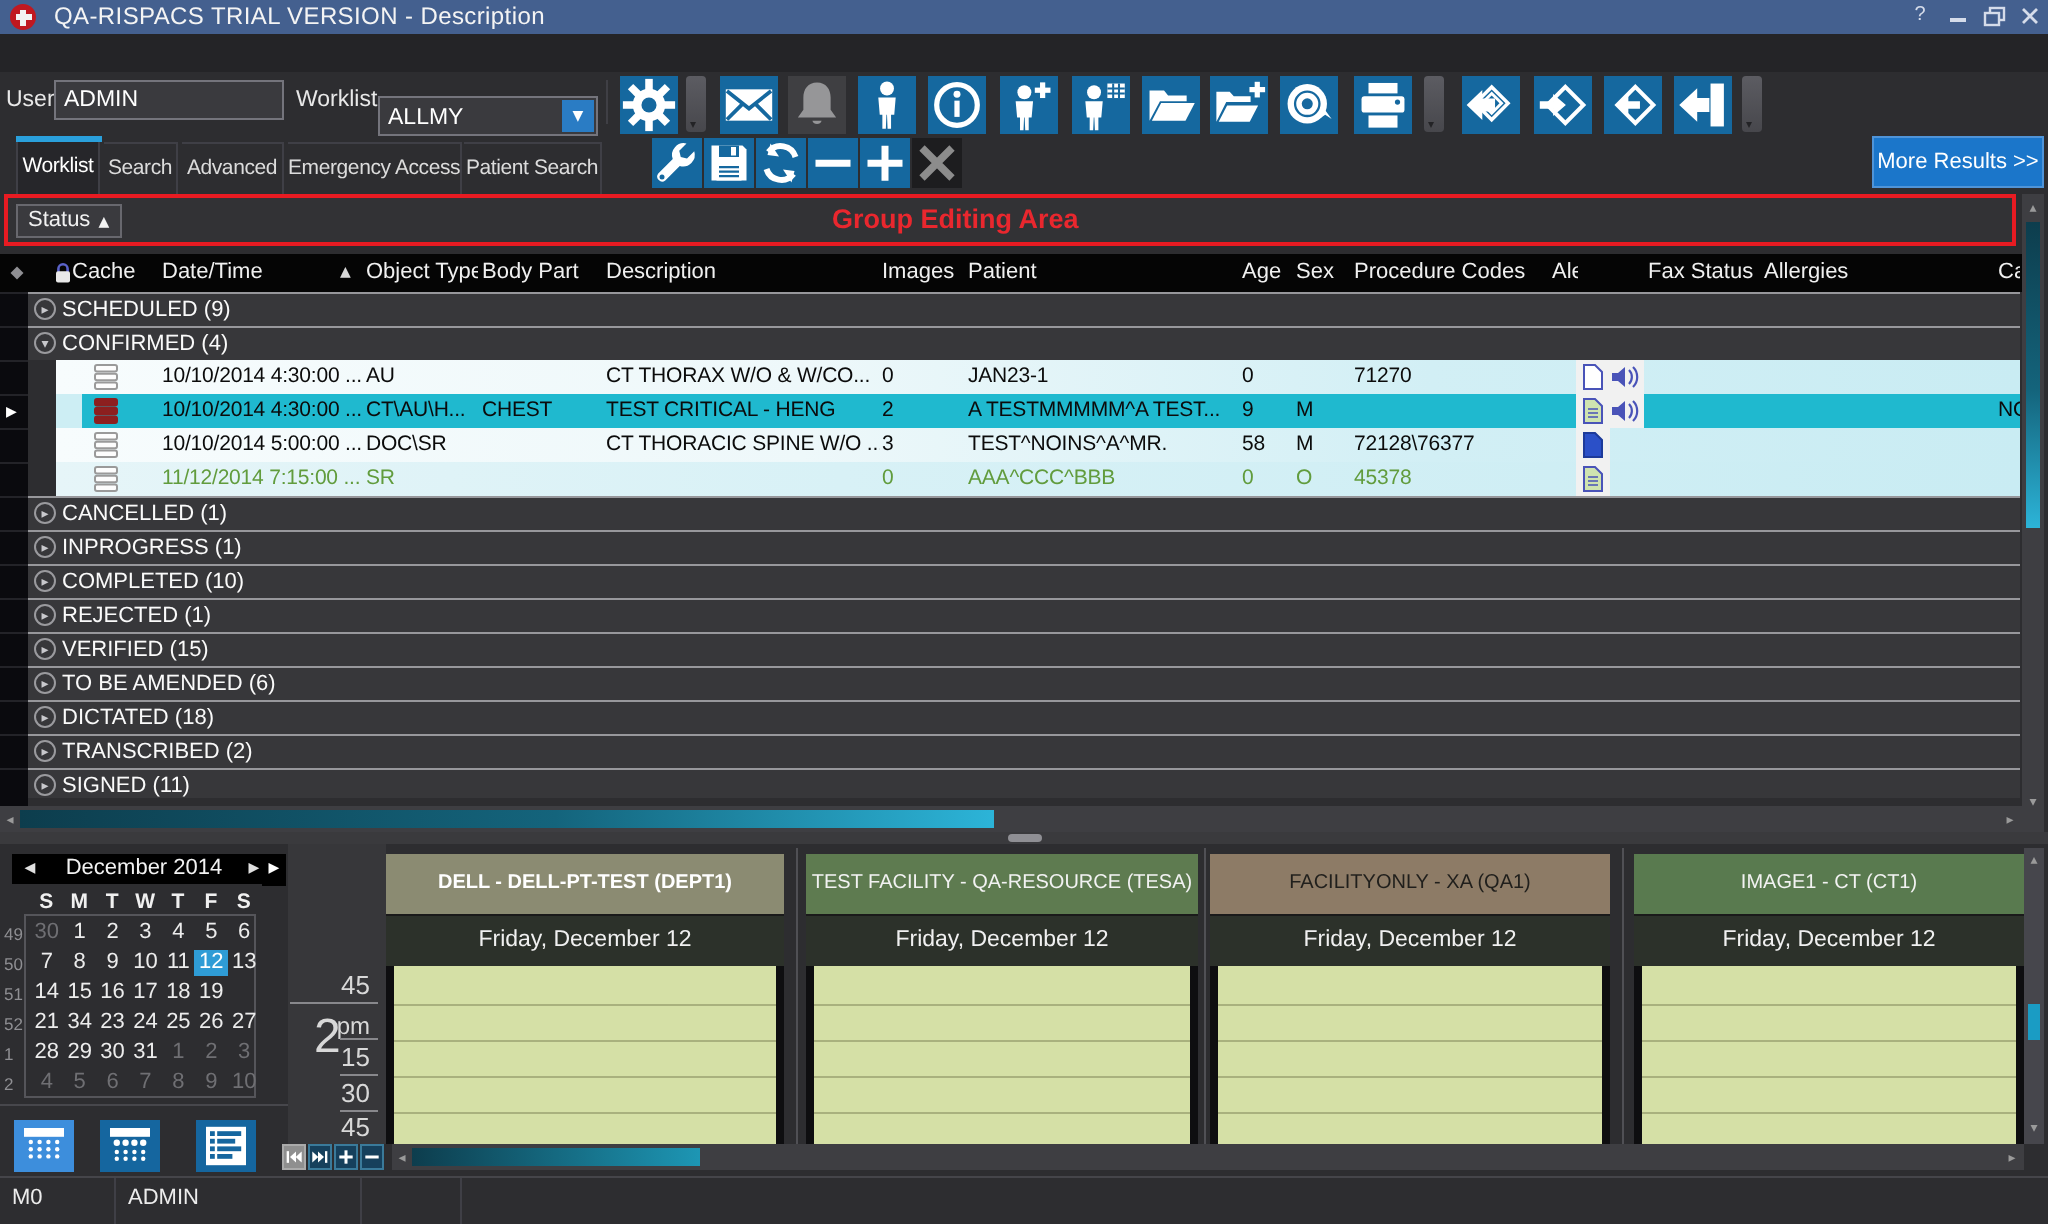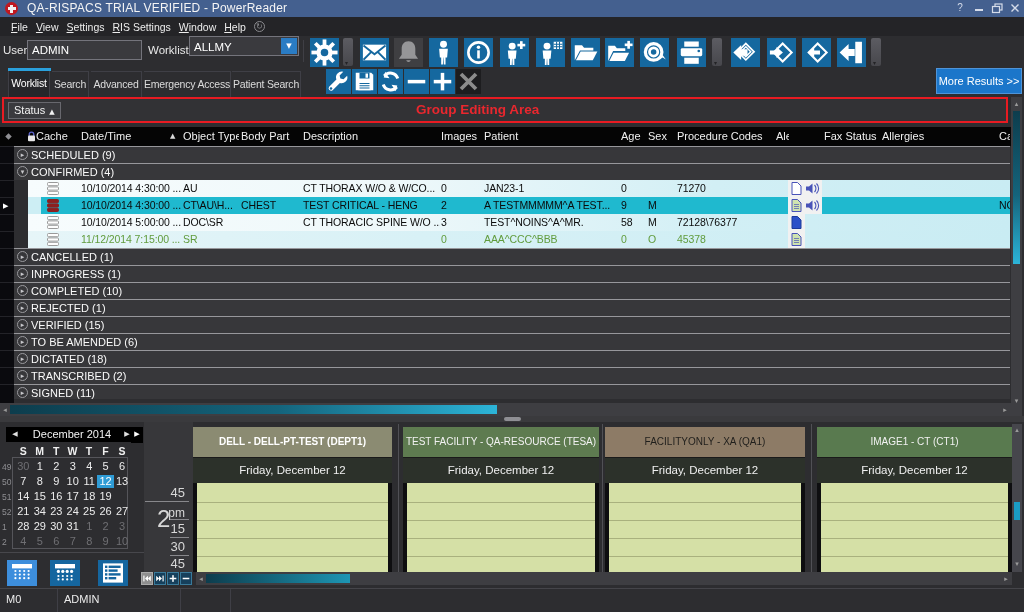--- a/index.html
+++ b/index.html
@@ -123,21 +123,21 @@
   .status-text { position:absolute; top:4px; font-size:11px; color:#ececec; }
   .status-sep { position:absolute; top:0; width:1px; height:24px; background:#3f3f46; }
 </style>
 </head>
 <body>
 
 <div id="app">
 
   <div id="titlebar" class="abs">
     <div id="app-icon" class="abs"></div>
-    <div id="title-text" class="abs">QA-RISPACS TRIAL VERIFIED - PowerReader</div>
+    <div id="title-text" class="abs">QA-RISPACS TRIAL VERSION - Description</div>
     <div class="wbtn abs" style="left:951px;">?</div>
     <div class="wbtn abs" style="left:970px;">
       <svg width="18" height="16">
           <rect x="5" y="9" width="8" height="2" fill="#d5dcea"></rect>
         </svg>
     </div>
     <div class="wbtn abs" style="left:988px;">
       <svg width="18" height="16">
           <rect x="7" y="4" width="7" height="6" fill="none" stroke="#d5dcea" stroke-width="1.2"></rect>
           <rect x="4.5" y="6.5" width="7" height="6" fill="#44608f" stroke="#d5dcea" stroke-width="1.2"></rect>
@@ -145,28 +145,27 @@
     </div>
     <div class="wbtn abs" style="left:1006px;">
       <svg width="18" height="16">
           <path d="M5.5 4.5 L12.5 11.5 M12.5 4.5 L5.5 11.5" stroke="#d5dcea" stroke-width="1.4"></path>
         </svg>
     </div>
   </div>
 
   <div id="menubar" class="abs">
     <div id="menugrip" class="abs"></div>
-    <div id="menu-items"><span class="menu-item"><u>F</u>ile</span><span class="menu-item"><u>V</u>iew</span><span class="menu-item"><u>S</u>ettings</span><span class="menu-item"><u>R</u>IS Settings</span><span class="menu-item"><u>W</u>indow</span><span class="menu-item"><u>H</u>elp</span><span id="help-menu-icon">↻</span></div>
   </div>
 
   <div id="toolrow" class="abs">
     <div class="field-label abs" style="left:3px; top:4px;">User</div>
     <input class="tb-input abs" style="left: 27px; top: 4px; width: 115px; height: 20px;" value="ADMIN">
     <div class="field-label abs" style="left:148px; top:4px;">Worklist</div>
-    <div id="worklist-combo" class="abs" style="left:189px; top:0; width:110px; height:20px;padding-left:13px;">
+    <div id="worklist-combo" class="abs" style="left:189px; top:12px; width:110px; height:20px;padding-left:13px;">
       <div id="worklist-combo-text" class="abs">ALLMY</div>
       <div id="worklist-combo-btn" class="abs glyph">▼</div>
     </div>
     <div class="vsep abs" style="left:303px; top:4px; height:22px;"></div>
 
     <div class="icon-btn abs" style="left:310px; top:2px; width:29px; height:29px;">
       <svg viewBox="0 0 20 20">
           <g fill="#fff">
             <g id="teeth">
               <rect x="8.7" y="1" width="2.6" height="4"></rect>

